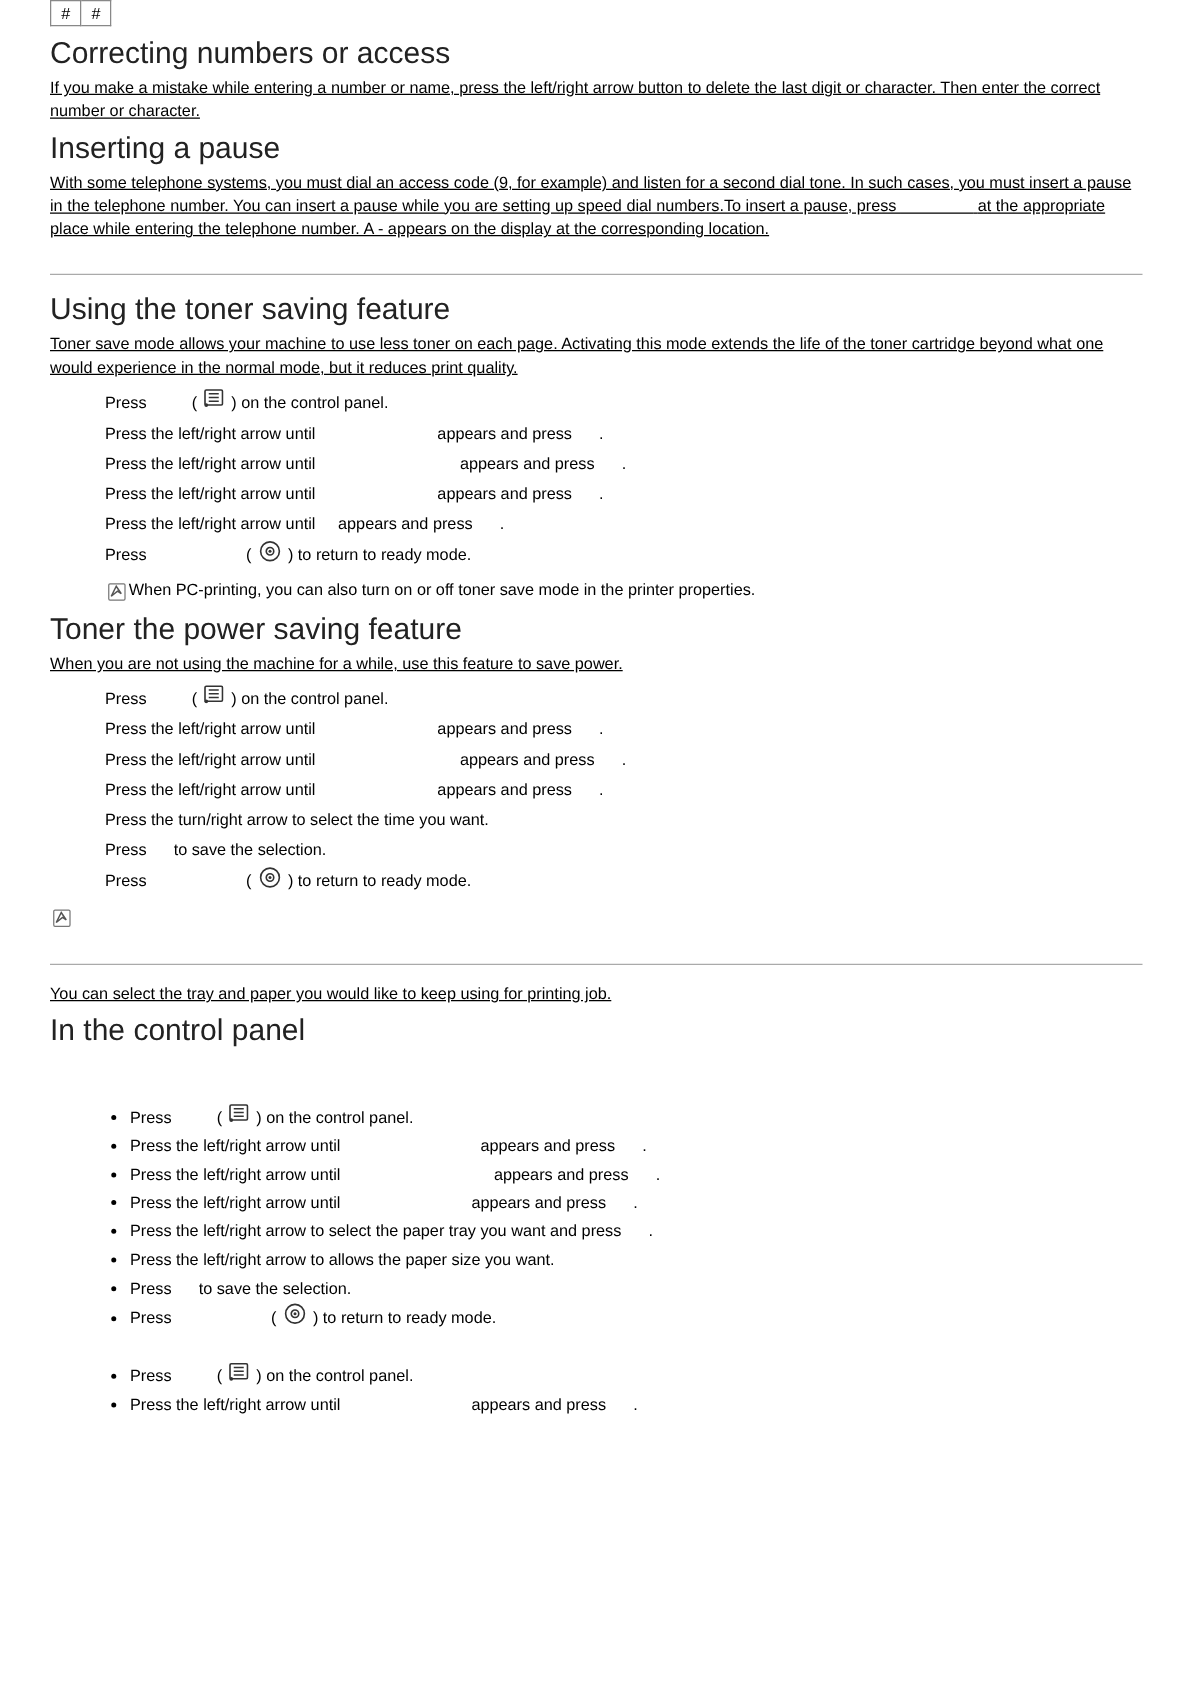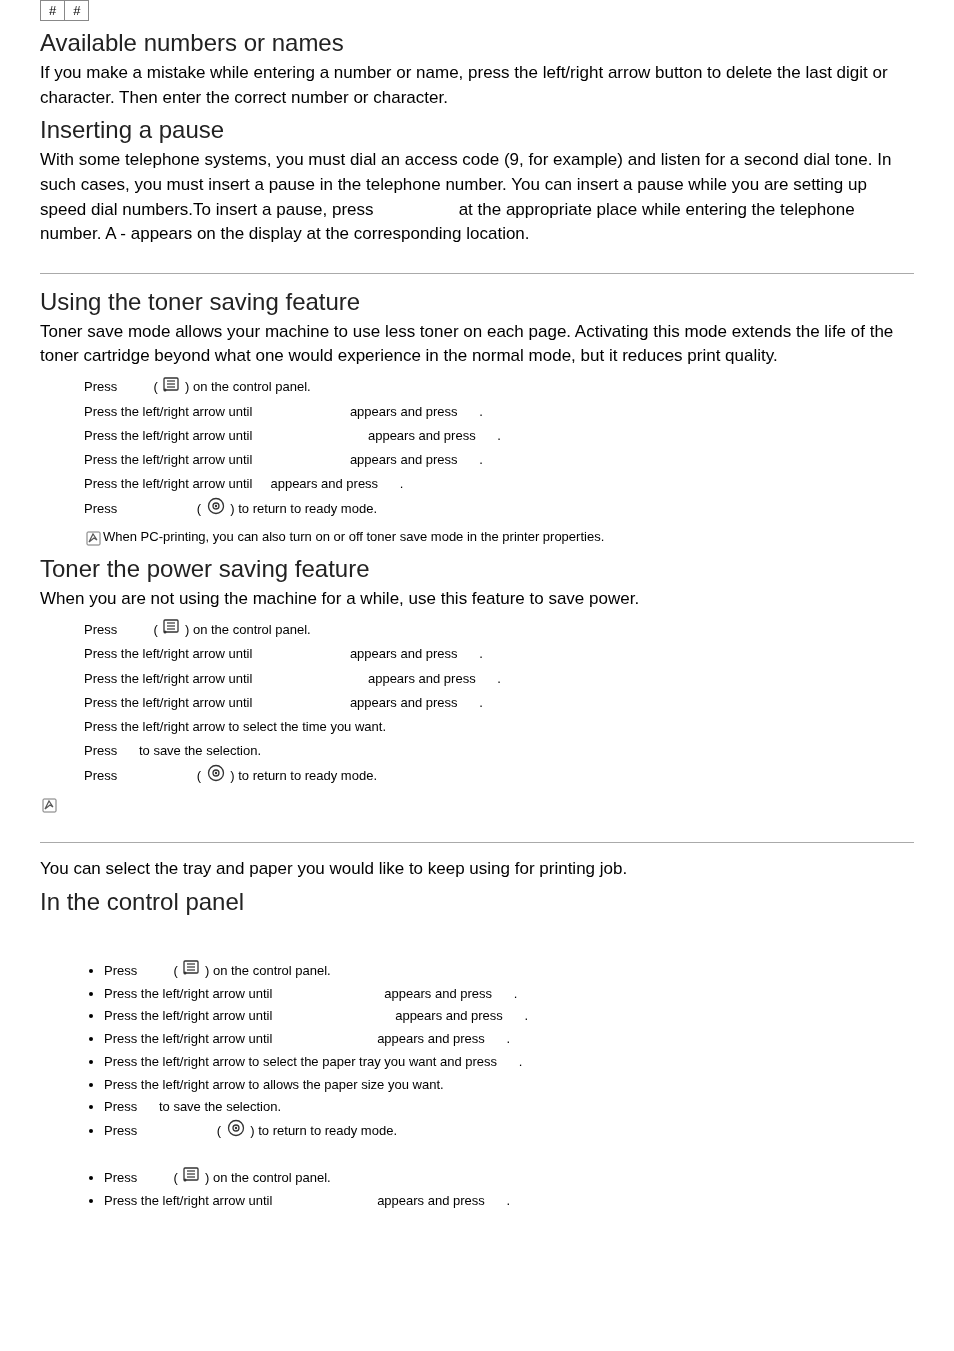--- a/index.html
+++ b/index.html
@@ -22,23 +22,24 @@
   }
   h2 {
     font-family: Verdana, Geneva, sans-serif;
     font-size: 24px;
     font-weight: normal;
     color: #222;
     margin-top: 6px;
     margin-bottom: 4px;
   }
   p.body {
-    font-size: 17px;
+    font-size: 13px;
     line-height: 1.45;
     margin-bottom: 6px;
+    text-decoration: underline;
   }
   .section-rule {
     border: none;
     border-top: 1px solid #aaa;
     margin: 26px 0 14px 0;
   }
   ol.steps, ul.sub {
     list-style: none;
     margin-left: 44px;
   }
@@ -103,21 +104,21 @@
 
 <table class="hash">
   <tbody>
       <tr>
     <td>#</td>
     <td>#</td>
   </tr>
 </tbody>
   </table>
 
-<h2>Available numbers or names</h2>
+<h2>Correcting numbers or access</h2>
 <p class="body">If you make a mistake while entering a number or name, press the left/right arrow button to delete the last digit or character. Then enter the correct number or character.</p>
 
 <h2>Inserting a pause</h2>
 <p class="body">
   <span>With some telephone systems, you must dial an access code (9, for example) and listen for a second dial tone. In such cases, you must insert a pause in the telephone number. You can insert a pause while you are setting up speed dial numbers.To insert a pause, press </span>
   <span>&nbsp;&nbsp;&nbsp;&nbsp;&nbsp;&nbsp;&nbsp;&nbsp;&nbsp;&nbsp;&nbsp;&nbsp;&nbsp;&nbsp;&nbsp;&nbsp;</span>
   <span> at the appropriate place while entering the telephone number. A - appears on the display at the corresponding location.</span>
 </p>
 
 <hr class="section-rule">
@@ -206,21 +207,21 @@
     <span>.</span>
   </li>
   <li>
     <span>Press the left/right arrow until </span>
     <span>&nbsp;&nbsp;&nbsp;&nbsp;&nbsp;&nbsp;&nbsp;&nbsp;&nbsp;&nbsp;&nbsp;&nbsp;&nbsp;&nbsp;&nbsp;&nbsp;&nbsp;&nbsp;&nbsp;&nbsp;&nbsp;&nbsp;&nbsp;&nbsp;&nbsp;</span>
     <span> appears and press </span>
     <span>&nbsp;&nbsp;&nbsp;&nbsp;</span>
     <span>.</span>
   </li>
   <li>
-    <span>Press the left/right arrow to select the time you want.</span>
+    <span>Press the turn/right arrow to select the time you want.</span>
   </li>
   <li>
     <span>Press </span>
     <span>&nbsp;&nbsp;&nbsp;&nbsp;</span>
     <span> to save the selection.</span>
   </li>
   <li>
     <span>Press </span>
     <span>&nbsp;&nbsp;&nbsp;&nbsp;&nbsp;&nbsp;&nbsp;&nbsp;&nbsp;&nbsp;&nbsp;&nbsp;&nbsp;&nbsp;&nbsp;&nbsp;&nbsp;&nbsp;&nbsp;&nbsp;</span>
     <span> (</span>

